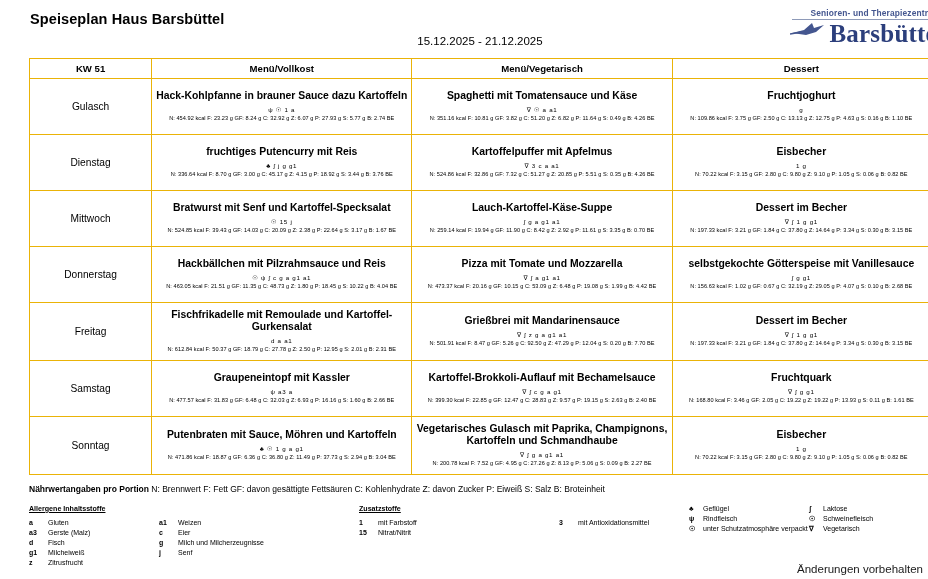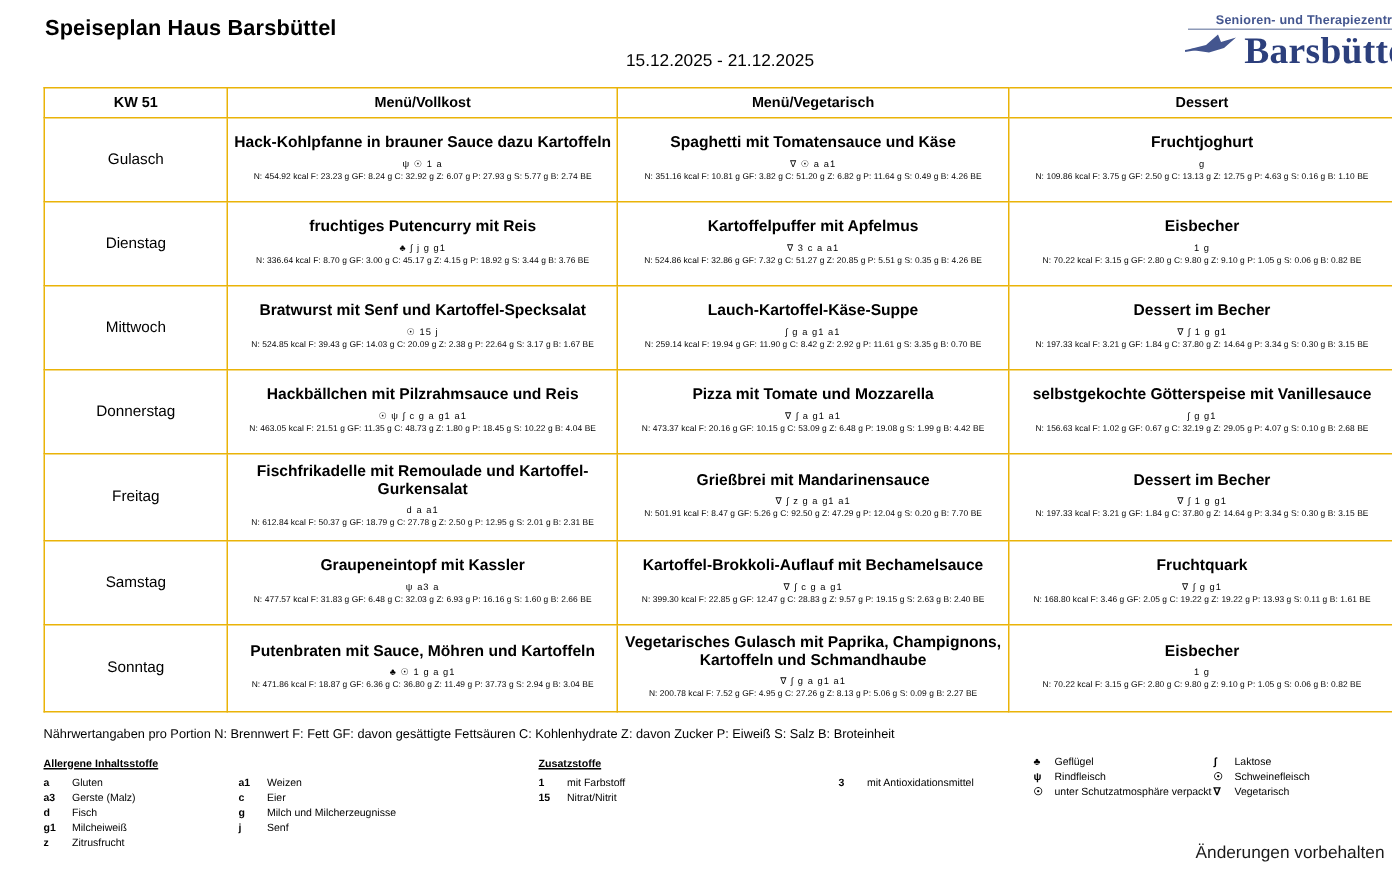--- a/index.html
+++ b/index.html
@@ -145,21 +145,21 @@
   .footer {
     margin: 9px 0 0 13px;
     width: 902px;
     position: relative;
   }
   .nutr-legend {
     font-size: 8.5px;
     line-height: 1.25;
     margin-bottom: 9px;
   }
-  .nutr-legend b { font-weight: normal; }
+  .nutr-legend b { font-weight: bold; }
 
   .legend-grid {
     display: flex;
     font-size: 7px;
     line-height: 1.45;
   }
   .legend-block { position: relative; }
   .lb-allergen { width: 330px; }
   .lb-additive { width: 330px; }
   .lb-property { width: 240px; }

